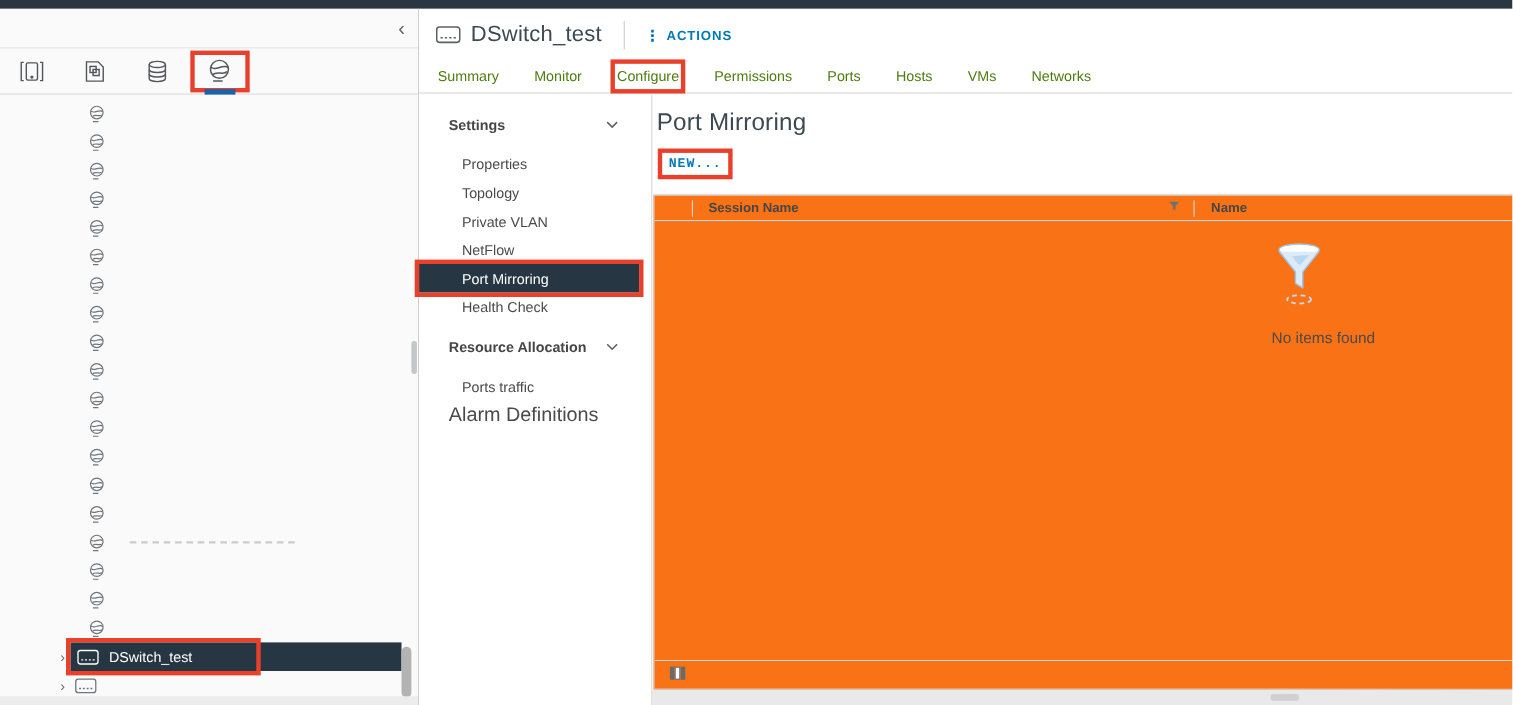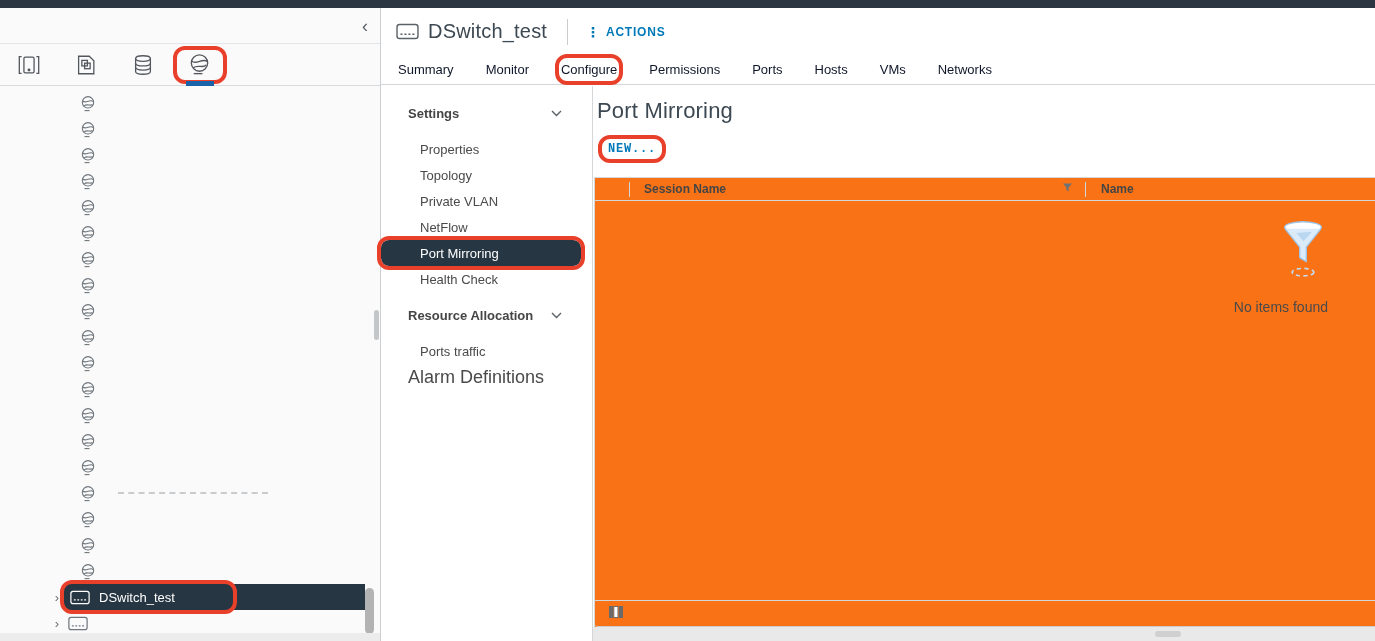--- a/index.html
+++ b/index.html
@@ -13,21 +13,21 @@
     --heading:#3c4852;
     --icon-gray:#6e767d;
   }
   *{box-sizing:border-box;margin:0;padding:0;}
   html,body{width:1375px;height:641px;overflow:hidden;}
   body{
     position:relative;background:#fff;
     font-family:"Liberation Sans","DejaVu Sans",sans-serif;
     color:var(--text);font-size:13px;
   }
-  .red-box{outline:4px solid var(--annotation-red);border-radius:8px;}
+  .red-box{outline:4px solid var(--annotation-red);}
 
   
   .topbar{position:absolute;left:0;top:0;width:100%;height:8px;background:var(--topbar-dark);}
 
   
   .left-panel{position:absolute;left:0;top:8px;width:381px;bottom:0;background:#fafafa;border-right:1px solid #ccd0d3;}
   .collapse-bar{height:36px;border-bottom:1px solid #e3e6e8;display:flex;justify-content:flex-end;align-items:center;padding-right:12px;}
   .collapse-btn{font-size:18px;line-height:1;color:#5a6167;cursor:pointer;background:none;border:none;font-family:inherit;}
   .icon-tabs{height:42px;border-bottom:1px solid #d8dbde;display:flex;align-items:center;}
   .icon-tab{position:relative;width:46px;height:30px;margin:0 5.5px;display:flex;align-items:center;justify-content:center;color:#53575d;background:none;border:none;cursor:pointer;}
@@ -47,42 +47,42 @@
 
   
   .main{position:absolute;left:381px;top:8px;right:0;bottom:0;background:#fff;}
   .obj-header{height:47px;display:flex;align-items:center;padding-left:15px;}
   .obj-icon{display:flex;color:#5a6167;}
   .obj-title{font-size:20px;color:var(--heading);margin-left:9px;letter-spacing:.2px;}
   .hdr-divider{width:1px;height:26px;background:#ccc;margin:0 18px 0 20px;}
   .actions-btn{display:flex;align-items:center;gap:5px;color:var(--accent-blue);font-size:12px;font-weight:bold;letter-spacing:.8px;background:none;border:none;cursor:pointer;font-family:inherit;}
   .actions-dots{font-size:14px;font-weight:bold;line-height:1;}
   .tab-bar{height:30px;display:flex;align-items:center;border-bottom:1px solid var(--border);padding-left:1px;}
-  .tab{font-size:13px;color:#0f172a;margin:0 14px;padding:4px 2px;background:none;border:none;cursor:pointer;font-family:inherit;white-space:nowrap;}
+  .tab{font-size:13px;color:#4d7c0f;margin:0 14px;padding:4px 2px;background:none;border:none;cursor:pointer;font-family:inherit;white-space:nowrap;}
 
   
   .settings-nav{position:absolute;left:0;top:78px;width:212px;bottom:0;border-right:1px solid var(--border);padding-top:14px;background:#fff;}
   .sn-section{height:26px;display:flex;align-items:center;padding-left:27px;font-weight:bold;font-size:13px;color:#454545;position:relative;cursor:pointer;margin-bottom:10px;}
   .sn-section .chev{position:absolute;right:30px;display:flex;color:#5a6167;}
   .sn-section + .sn-section, .sn-item + .sn-section{margin-top:10px;}
   .sn-item{height:26px;display:flex;align-items:center;padding-left:39px;font-size:13px;color:#4a4a4a;cursor:pointer;}
   .sn-item.selected{background:var(--selected-dark);color:#fff;margin-right:11px;}
   .sn-root{height:26px;display:flex;align-items:center;padding-left:27px;font-size:18px;color:#4a4a4a;cursor:pointer;}
 
   
   .content{position:absolute;left:212px;top:78px;right:0;bottom:0;}
   .page-title{font-size:22px;font-weight:normal;color:var(--heading);margin:12px 0 0 4px;letter-spacing:.2px;}
   .new-btn{display:inline-block;margin:15px 0 0 9px;padding:3px 6px;color:var(--accent-blue);font-size:12px;font-weight:bold;letter-spacing:.8px;background:none;border:none;cursor:pointer;font-family:Liberation Mono, monospace;}
   .table-card{position:absolute;left:1px;top:91px;right:0;bottom:14px;border-top:1px solid var(--border);border-left:1px solid var(--border);display:flex;flex-direction:column;background:#f97316;}
   .thead{height:23px;display:flex;align-items:center;border-bottom:1px solid var(--border);font-size:12px;font-weight:bold;color:#454545;}
   .col-spacer{width:35px;height:15px;border-right:1px solid var(--border);}
   .col-session{flex:0 0 456px;display:flex;align-items:center;justify-content:space-between;padding:0 12px 0 14px;height:15px;border-right:1px solid var(--border);}
   .col-type{flex:1;padding-left:15px;}
   .tbody{flex:1;position:relative;}
-  .empty-state{position:absolute;left:573px;top:16px;width:160px;text-align:right;}
+  .empty-state{position:absolute;left:561px;top:16px;width:160px;text-align:left;}
   .empty-state .msg{margin-top:12px;font-size:14px;color:#4a4a4a;}
   .tfoot{height:27px;border-top:1px solid var(--border);border-bottom:1px solid #c9cccf;display:flex;align-items:center;padding-left:13px;border-bottom-left-radius:3px;}
   .col-select-btn{display:flex;background:none;border:none;cursor:pointer;padding:0;}
   .bottom-strip{position:absolute;left:0;right:0;bottom:0;height:14px;background:#e9e9e9;}
   .h-scroll-thumb{position:absolute;left:562px;top:4px;width:26px;height:6px;border-radius:3px;background:#d0d0d0;}
 
   .resize-handle{position:absolute;left:374px;top:310px;width:5px;height:30px;border-radius:3px;background:#c4c7c9;cursor:col-resize;}
 </style>
 </head>
 <body>

